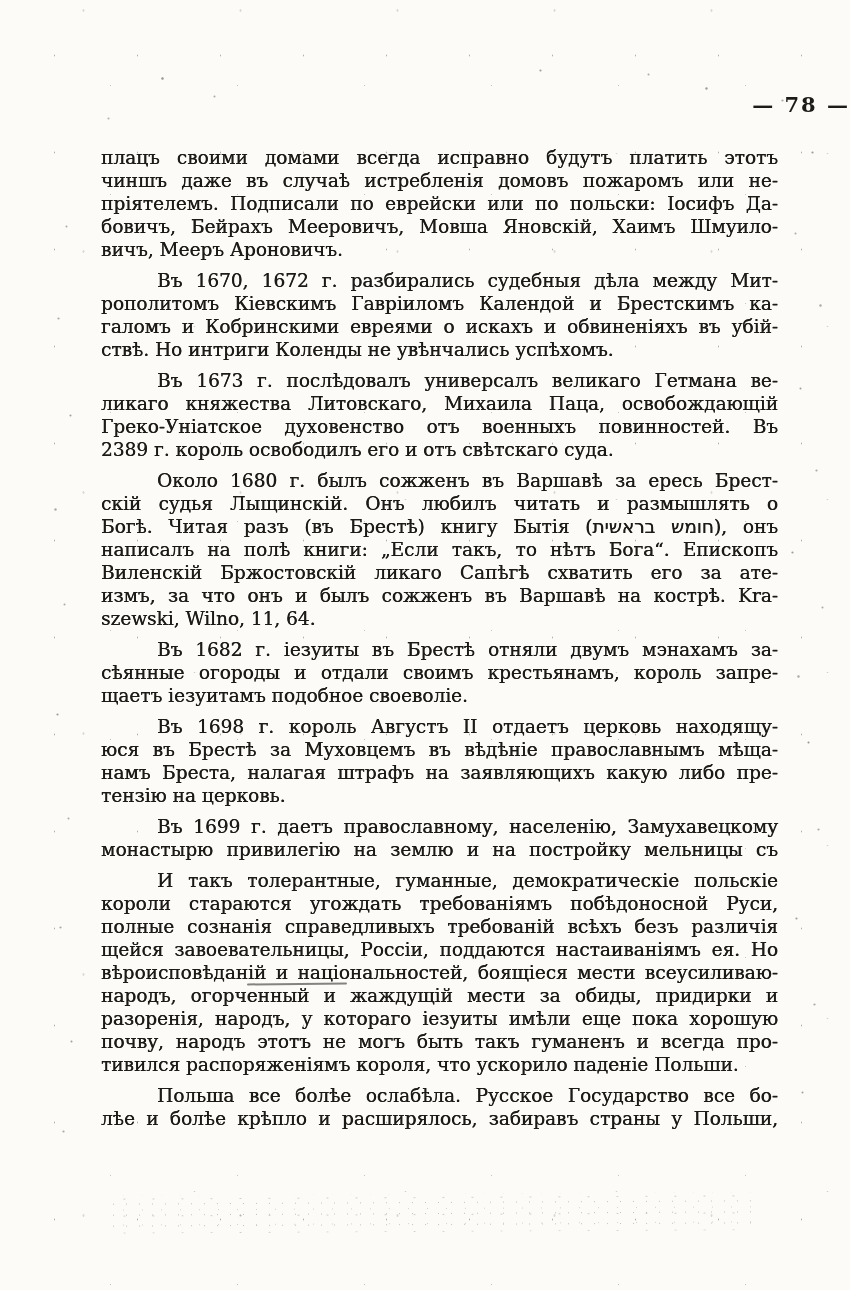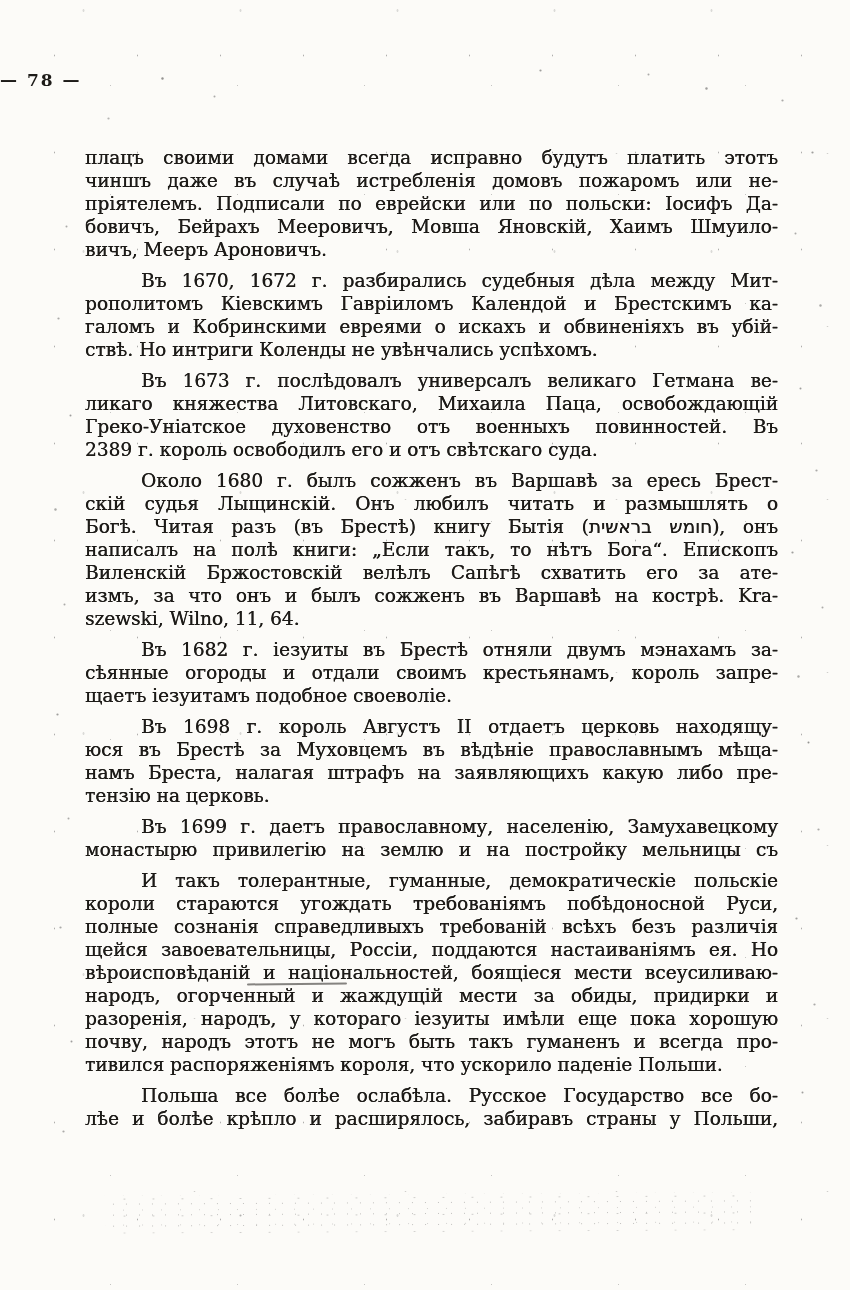--- a/index.html
+++ b/index.html
@@ -65,38 +65,38 @@
       55px 509px 0 0.7px rgba(20,20,20,.35),
       64px 604px 0 0.5px rgba(20,20,20,.35),
       57px 714px 0 0.6px rgba(20,20,20,.4),
       68px 818px 0 0.5px rgba(20,20,20,.35),
       60px 927px 0 0.6px rgba(20,20,20,.35),
       71px 1041px 0 0.5px rgba(20,20,20,.4),
       63px 1131px 0 0.6px rgba(20,20,20,.35);
   }
   .page-header {
     position: absolute;
-    top: 70px;
+    top: 92px;
     left: 0;
     width: 100%;
-    text-align: left;
-    font-size: 17px;
+    text-align: right;
+    font-size: 21px;
     font-weight: 700;
     letter-spacing: 2px;
   }
   .text-body {
     position: absolute;
     left: 85px;
     top: 146px;
     width: 693px;
     font-size: 18.5px;
     line-height: 23px;
     text-shadow: 0.3px 0 0 currentColor; 
   }
-  .paragraph { margin: 0 0 8px 0; }
+  .paragraph { margin: 0 0 8px 16px; }
   .paragraph .line {
     text-align: justify;
     text-align-last: justify;
   }
   .paragraph .line.last { text-align-last: left; }
   .paragraph.indent .line:first-child { text-indent: 56px; }
   
   .underline-artifact {
     position: absolute;
     left: 247px;
@@ -151,21 +151,21 @@
         <div class="line">Въ 1673 г. послѣдовалъ универсалъ великаго Гетмана ве-</div>
         <div class="line">ликаго княжества Литовскаго, Михаила Паца, освобождающій</div>
         <div class="line">Греко-Уніатское духовенство отъ военныхъ повинностей. Въ</div>
         <div class="line last">2389 г. король освободилъ его и отъ свѣтскаго суда.</div>
       </div>
       <div class="paragraph indent">
         <div class="line">Около 1680 г. былъ сожженъ въ Варшавѣ за ересь Брест-</div>
         <div class="line">скій судья Лыщинскій. Онъ любилъ читать и размышлять о</div>
         <div class="line">Богѣ. Читая разъ (въ Брестѣ) книгу Бытія (חומש בראשית), онъ</div>
         <div class="line">написалъ на полѣ книги: „Если такъ, то нѣтъ Бога“. Епископъ</div>
-        <div class="line">Виленскій Бржостовскій велѣлъ Сапѣгѣ схватить его за ате-</div>
+        <div class="line">Виленскій Бржостовскій ликаго Сапѣгѣ схватить его за ате-</div>
         <div class="line">измъ, за что онъ и былъ сожженъ въ Варшавѣ на кострѣ. Kra-</div>
         <div class="line last">szewski, Wilno, 11, 64.</div>
       </div>
       <div class="paragraph indent">
         <div class="line">Въ 1682 г. іезуиты въ Брестѣ отняли двумъ мэнахамъ за-</div>
         <div class="line">сѣянные огороды и отдали своимъ крестьянамъ, король запре-</div>
         <div class="line last">щаетъ іезуитамъ подобное своеволіе.</div>
       </div>
       <div class="paragraph indent">
         <div class="line">Въ 1698 г. король Августъ II отдаетъ церковь находящу-</div>

